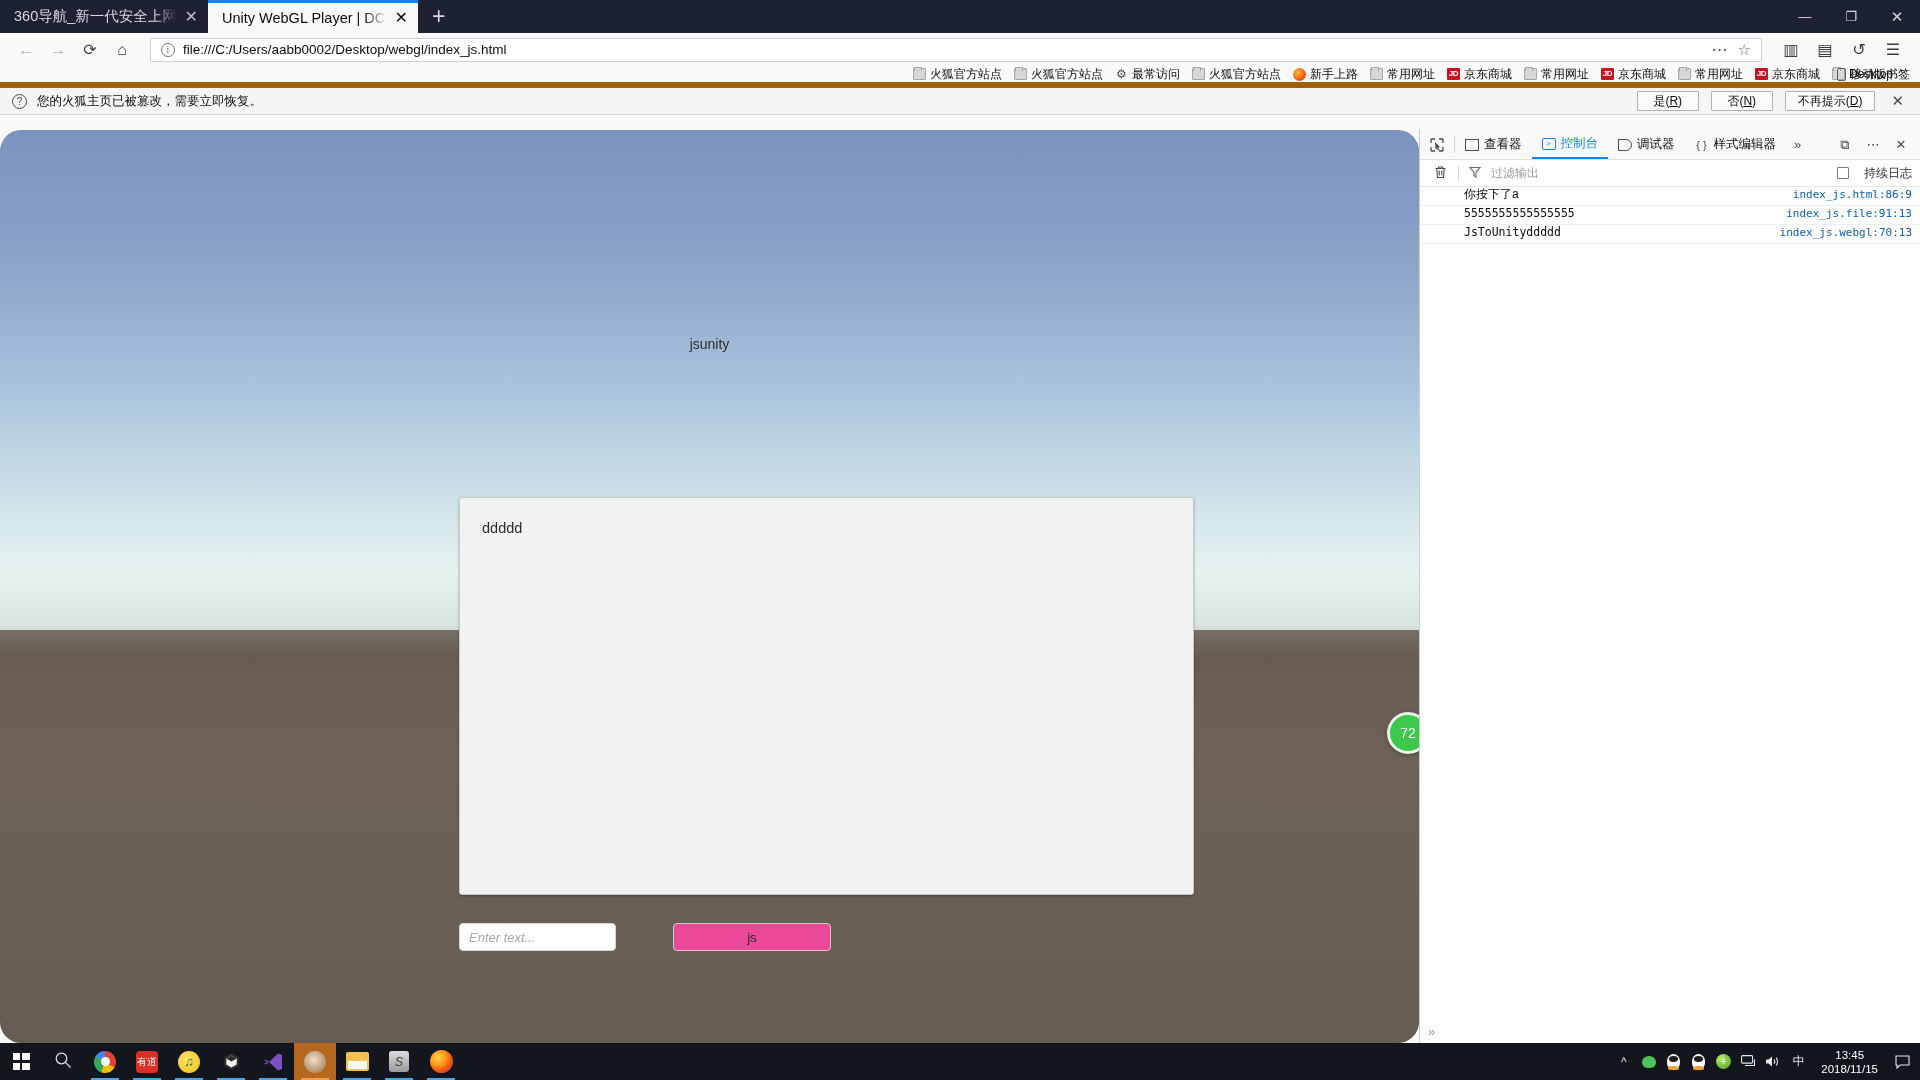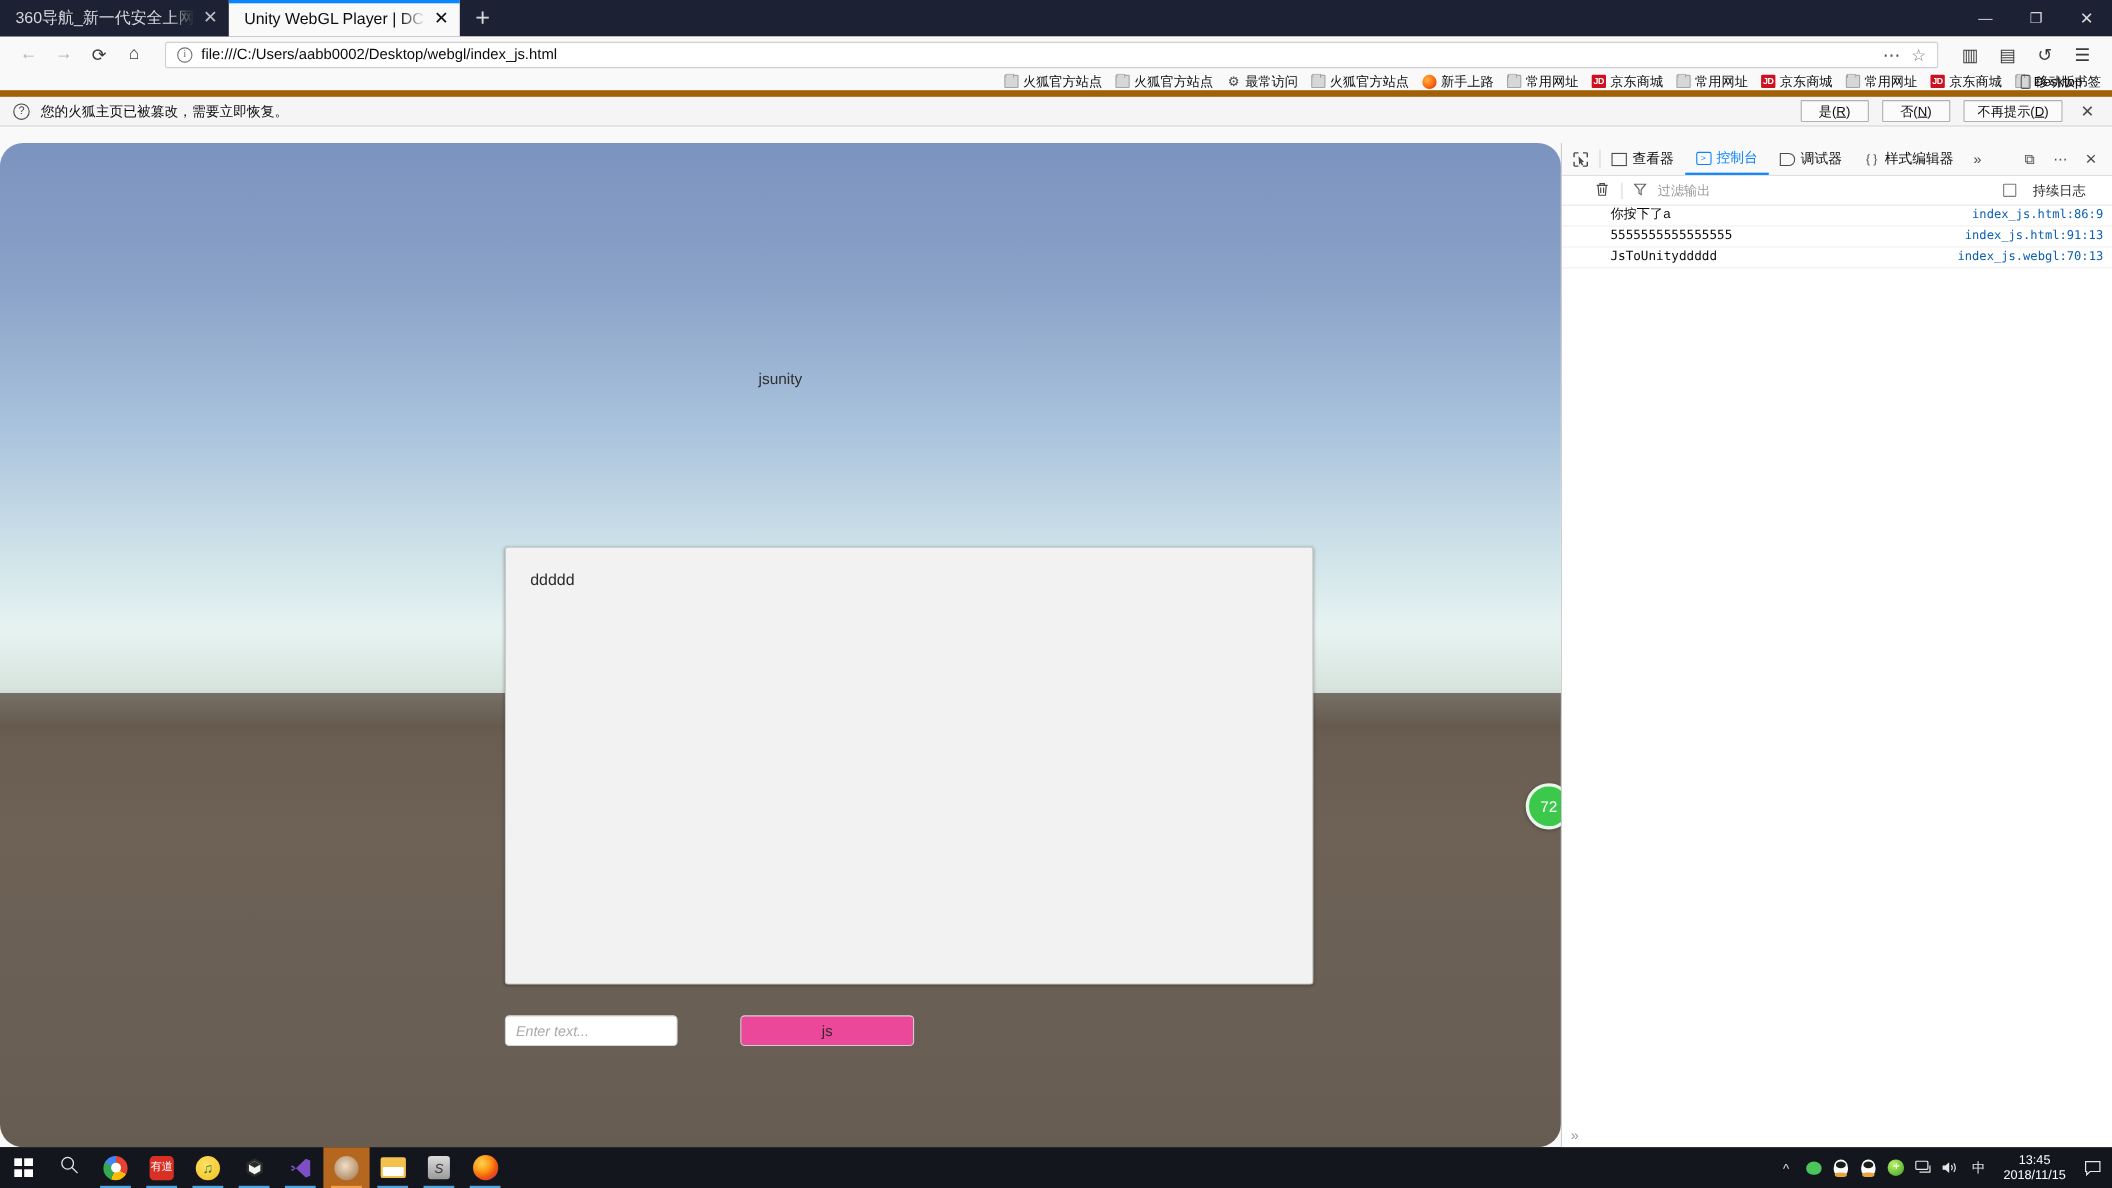--- a/index.html
+++ b/index.html
@@ -117,21 +117,21 @@
   .ti-console { border:1.3px solid #0a84ff; border-radius:2px; color:#0a84ff;
                 font-size:8px; line-height:10px; text-align:center; }
   .ti-debug { border:1.3px solid #4a4a4f; border-radius:0 6px 6px 0; }
   .ti-style { color:#4a4a4f; font-size:11px; line-height:12px; text-align:center; border:none; }
   .dt-chev { padding:0 8px; display:flex; align-items:center; color:#4a4a4f; font-size:13px; }
   .dt-right { margin-left:auto; display:flex; align-items:center; gap:2px; padding-right:6px; }
   .dt-right div { width:26px; height:28px; display:flex; align-items:center; justify-content:center;
                   color:#4a4a4f; font-size:13px; }
 
   .dt-filterbar { height:27px; display:flex; align-items:center; background:#fff;
-                  border-bottom:1px solid #e6e6e8; padding:0 24px; font-size:12px; }
+                  border-bottom:1px solid #e6e6e8; padding:0 8px; font-size:12px; }
   .dt-trash { width:24px; text-align:center; color:#4a4a4f; font-size:13px; }
   .dt-vsep { width:1px; height:15px; background:#d7d7db; margin:0 6px; }
   .dt-funnel { width:20px; text-align:center; color:#6a6a6d; font-size:12px; }
   .dt-filter-input { flex:1; color:#9a9a9e; font-size:12px; padding-left:6px; }
   .dt-persist { display:flex; align-items:center; gap:15px; color:#2b2b2b; font-size:12px; }
   .cbox { width:12px; height:12px; border:1.2px solid #7a7a7d; background:#fff; border-radius:1px; }
 
   .dt-logs { flex:1; overflow:hidden; font-size:12px; }
   .logrow { height:19px; display:flex; align-items:center; padding:0 8px 4px 44px;
             border-bottom:1px solid #f0f0f2; position:relative; }
@@ -347,21 +347,21 @@
         </div>
       </div>
 
       <div class="dt-logs" id="dt-logs">
           <div class="logrow">
             <span class="logmsg cjk">你按下了a</span>
             <span class="logsrc">index_js.html:86:9</span>
           </div>
           <div class="logrow">
             <span class="logmsg">5555555555555555</span>
-            <span class="logsrc">index_js.html:91:13</span>
+            <span class="logsrc">index_js.file:91:13</span>
           </div>
           <div class="logrow">
             <span class="logmsg">JsToUnityddddd</span>
             <span class="logsrc">index_js.webgl:70:13</span>
           </div>
         </div>
 
       <div class="dt-prompt">»</div>
     </div>
   </div>

